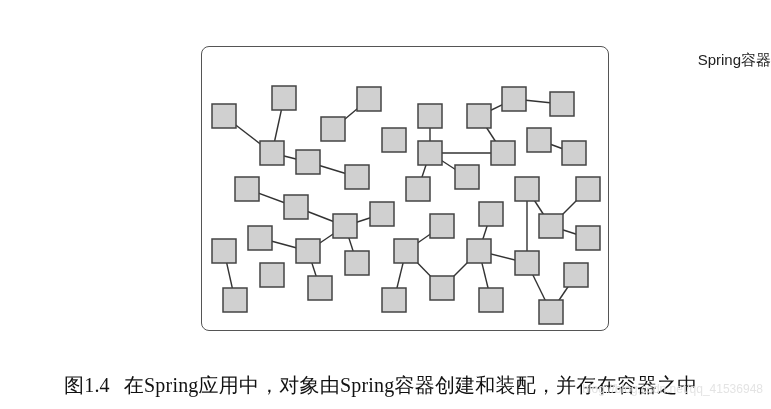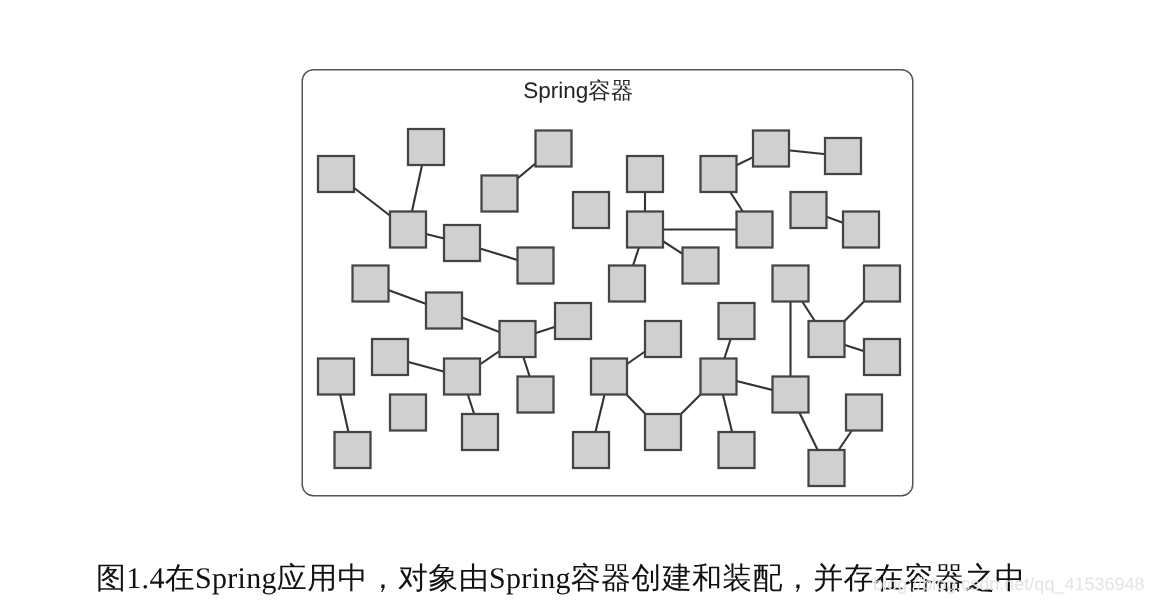--- a/index.html
+++ b/index.html
@@ -2,31 +2,31 @@
 <html><head>
 <meta charset="utf-8">
 <style>
   html, body { margin:0; padding:0; background:#ffffff; }
   body { width:771px; height:409px; position:relative; overflow:hidden; font-family:"Liberation Sans", sans-serif; }
   #container {
     position:absolute; left:201px; top:46px; width:408px; height:285px;
     border:1.5px solid #555; border-radius:8px; box-sizing:border-box; background:#fff;
   }
   #container-title {
-    position:absolute; left:0; width:100%; top:51px; text-align:center;
+    position:absolute; left:0; width:100%; top:51px; text-align:right;
     font-family:"Liberation Sans", sans-serif; font-size:15px; color:#222;
   }
   #diagram-svg { position:absolute; left:0; top:0; }
   .bean { fill:#d0d0d0; stroke:#444; stroke-width:1.5; }
   .wire { stroke:#333; stroke-width:1.4; }
   #caption {
     position:absolute; left:64px; top:372px; font-family:"Liberation Serif", serif;
     font-size:20px; color:#111; white-space:nowrap; letter-spacing:0.2px;
   }
-  #caption .num { }
+  #caption .num { margin-right:14px; }
   #watermark {
     position:absolute; right:8px; top:382px; font-family:"Liberation Sans", sans-serif;
     font-size:12px; color:#e4e4e4; white-space:nowrap;
   }
 </style>
 </head>
 <body>
 
 <div id="container"></div>
 <div id="container-title">Spring容器</div>

